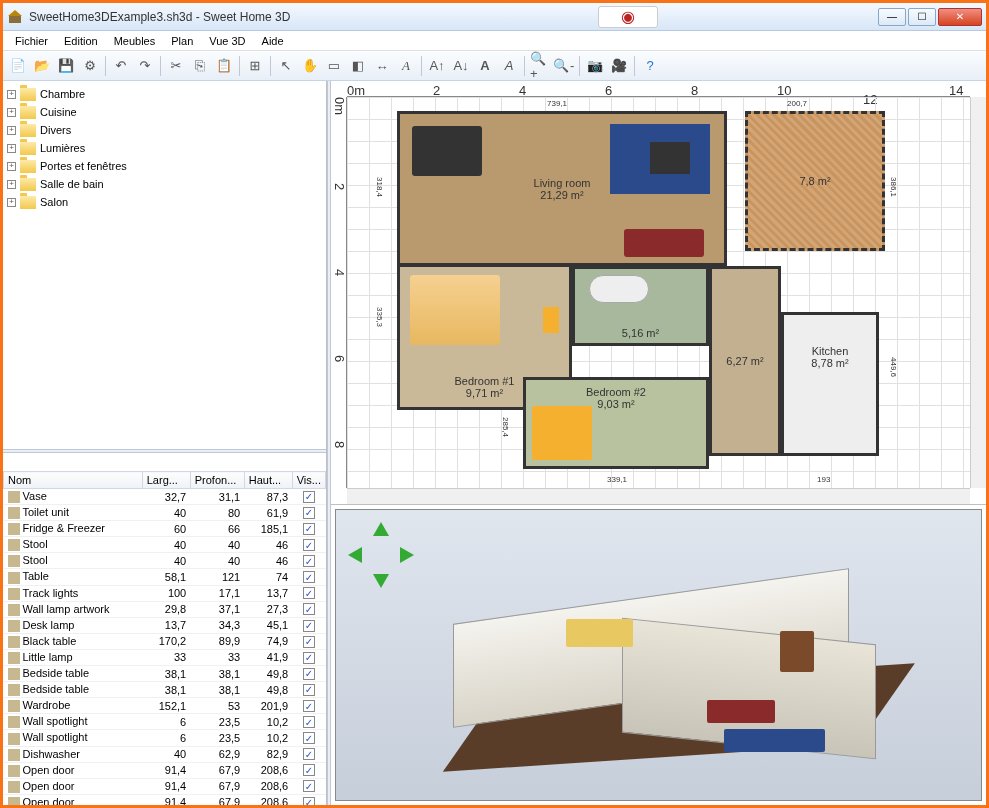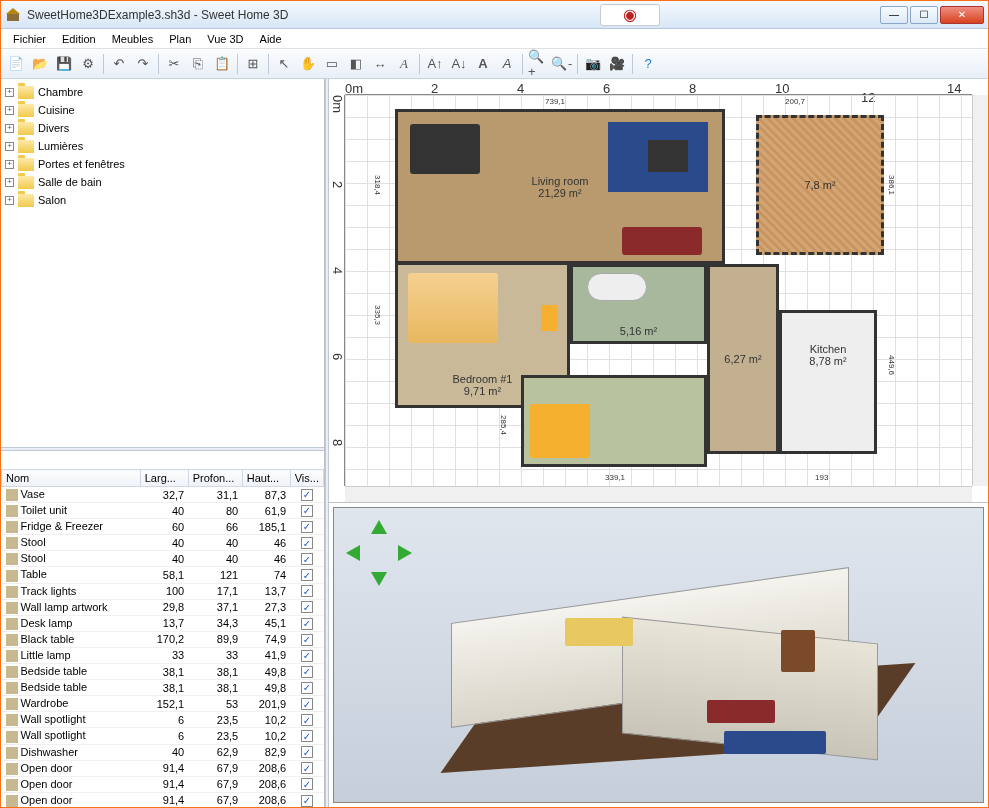--- a/index.html
+++ b/index.html
@@ -1,19 +1,19 @@
 <!DOCTYPE html>
 <html><head>
 <meta charset="utf-8">
 <style>
 * { box-sizing: border-box; margin: 0; padding: 0; }
 body { font-family: "Segoe UI", Tahoma, sans-serif; font-size: 11px; background: #fff; overflow: hidden; width: 989px; height: 808px; position: relative; }
 
 
-.window { width: 989px; height: 808px; border: 1px solid #f97316; background: #fff; display: flex; flex-direction: column; justify-content: center; }
+.window { width: 989px; height: 808px; border: 3px solid #f97316; background: #fff; display: flex; flex-direction: column; justify-content: center; }
 .titlebar { height: 28px; background: linear-gradient(#f5f9fe, #d7e6f7); display: flex; align-items: center; padding: 0 4px; border-bottom: 1px solid #b8c8e0; }
 .titlebar .app-icon { width: 16px; height: 16px; margin-right: 6px; }
 .titlebar .title { flex: 1; color: #333; font-size: 12px; }
 .win-btns { display: flex; gap: 2px; }
 .win-btn { width: 28px; height: 18px; border: 1px solid #8aa6c8; border-radius: 2px; display: flex; align-items: center; justify-content: center; font-size: 10px; background: linear-gradient(#f7fbff,#dce9f7); cursor: default; }
 .win-btn.close { background: linear-gradient(#f08f82,#d7431e); border-color: #a33; color: #fff; width: 44px; }
 .logo-badge { width: 60px; height: 22px; background: #fff; border: 1px solid #ccc; border-radius: 3px; margin-right: 220px; display: flex; align-items: center; justify-content: center; color: #b22; font-size: 16px; }
 
 
 .menubar { height: 20px; background: #fff; display: flex; align-items: center; padding: 0 4px; border-bottom: 1px solid #e0e0e0; }
@@ -57,21 +57,21 @@
 .plan-grid { position: absolute; top: 16px; left: 16px; right: 16px; bottom: 16px; background-image: linear-gradient(#e0e0e0 1px, transparent 1px), linear-gradient(90deg, #e0e0e0 1px, transparent 1px); background-size: 22px 22px; overflow: hidden; }
 .ruler-tick { position: absolute; font-size: 13px; color: #333; }
 .floorplan { position: absolute; }
 .room { position: absolute; border: 3px solid #333; font-size: 9px; display: flex; flex-direction: column; align-items: center; justify-content: center; }
 .room.living { left: 50px; top: 14px; width: 330px; height: 155px; background: #b89a6e; }
 .room.bedroom1 { left: 50px; top: 167px; width: 175px; height: 146px; background: #c9b999; }
 .room.bath { left: 225px; top: 169px; width: 137px; height: 80px; background: #a8b89c; }
 .room.bedroom2 { left: 176px; top: 280px; width: 186px; height: 92px; background: #b8c29e; }
 .room.hall { left: 362px; top: 169px; width: 72px; height: 190px; background: #c3b090; }
 .room.kitchen { left: 434px; top: 215px; width: 98px; height: 144px; background: #eee; }
-.room.terrace { left: 411px; top: 14px; width: 128px; height: 140px; background: repeating-linear-gradient(45deg,#d4a574,#d4a574 3px,#c89560 3px,#c89560 6px); border-style: dashed; margin-top: 6px; }
+.room.terrace { left: 398px; top: 14px; width: 140px; height: 140px; background: repeating-linear-gradient(45deg,#d4a574,#d4a574 3px,#c89560 3px,#c89560 6px); border-style: dashed; }
 .room-label { color: #333; font-size: 11px; text-align: center; }
 .dim-label { position: absolute; font-size: 8px; color: #333; }
 .scrollbar-v { position: absolute; right: 0; top: 16px; bottom: 16px; width: 16px; background: #f0f0f0; border-left: 1px solid #ccc; }
 .scrollbar-h { position: absolute; left: 16px; right: 16px; bottom: 0; height: 16px; background: #f0f0f0; border-top: 1px solid #ccc; }
 
 
 .view3d { flex: 1; position: relative; background: linear-gradient(#e0e6ee,#c6ceda); border: 1px solid #888; margin: 4px; overflow: hidden; }
 .nav-widget { position: absolute; left: 10px; top: 10px; width: 70px; height: 70px; }
 .nav-arrow { position: absolute; width: 0; height: 0; cursor: pointer; }
 .nav-arrow.up { left: 27px; top: 2px; border-left: 8px solid transparent; border-right: 8px solid transparent; border-bottom: 14px solid #3a3; }
@@ -383,20 +383,21 @@
               <div style="position:absolute;left:10px;top:8px;width:90px;height:70px;background:linear-gradient(#f5d090,#e8b860);border-radius:3px"></div>
               <div style="position:absolute;right:10px;top:40px;width:16px;height:26px;background:#f5b030"></div>
               <span class="room-label" style="position:absolute;bottom:8px;left:0;right:0"><span>Bedroom #1</span><br><span>9,71 m²</span></span>
             </div>
             <div class="room bath">
               <div style="position:absolute;left:14px;top:6px;width:60px;height:28px;background:#eee;border-radius:14px;border:1px solid #aaa"></div>
               <span class="room-label" style="position:absolute;bottom:4px;left:0;right:0">5,16 m²</span>
             </div>
             <div class="room bedroom2">
               <div style="position:absolute;left:6px;bottom:6px;width:60px;height:54px;background:#f5b030;border-radius:2px"></div>
+              <span class="room-label" style="position:absolute;top:6px;left:0;right:0"><span>Bedroom #2</span><br><span>9,03 m²</span></span>
             </div>
             <div class="room hall">
               <span class="room-label">6,27 m²</span>
             </div>
             <div class="room kitchen">
               <span class="room-label" style="position:absolute;top:30px;left:0;right:0"><span>Kitchen</span><br><span>8,78 m²</span></span>
             </div>
             <div class="room terrace">
               <span class="room-label">7,8 m²</span>
             </div>

